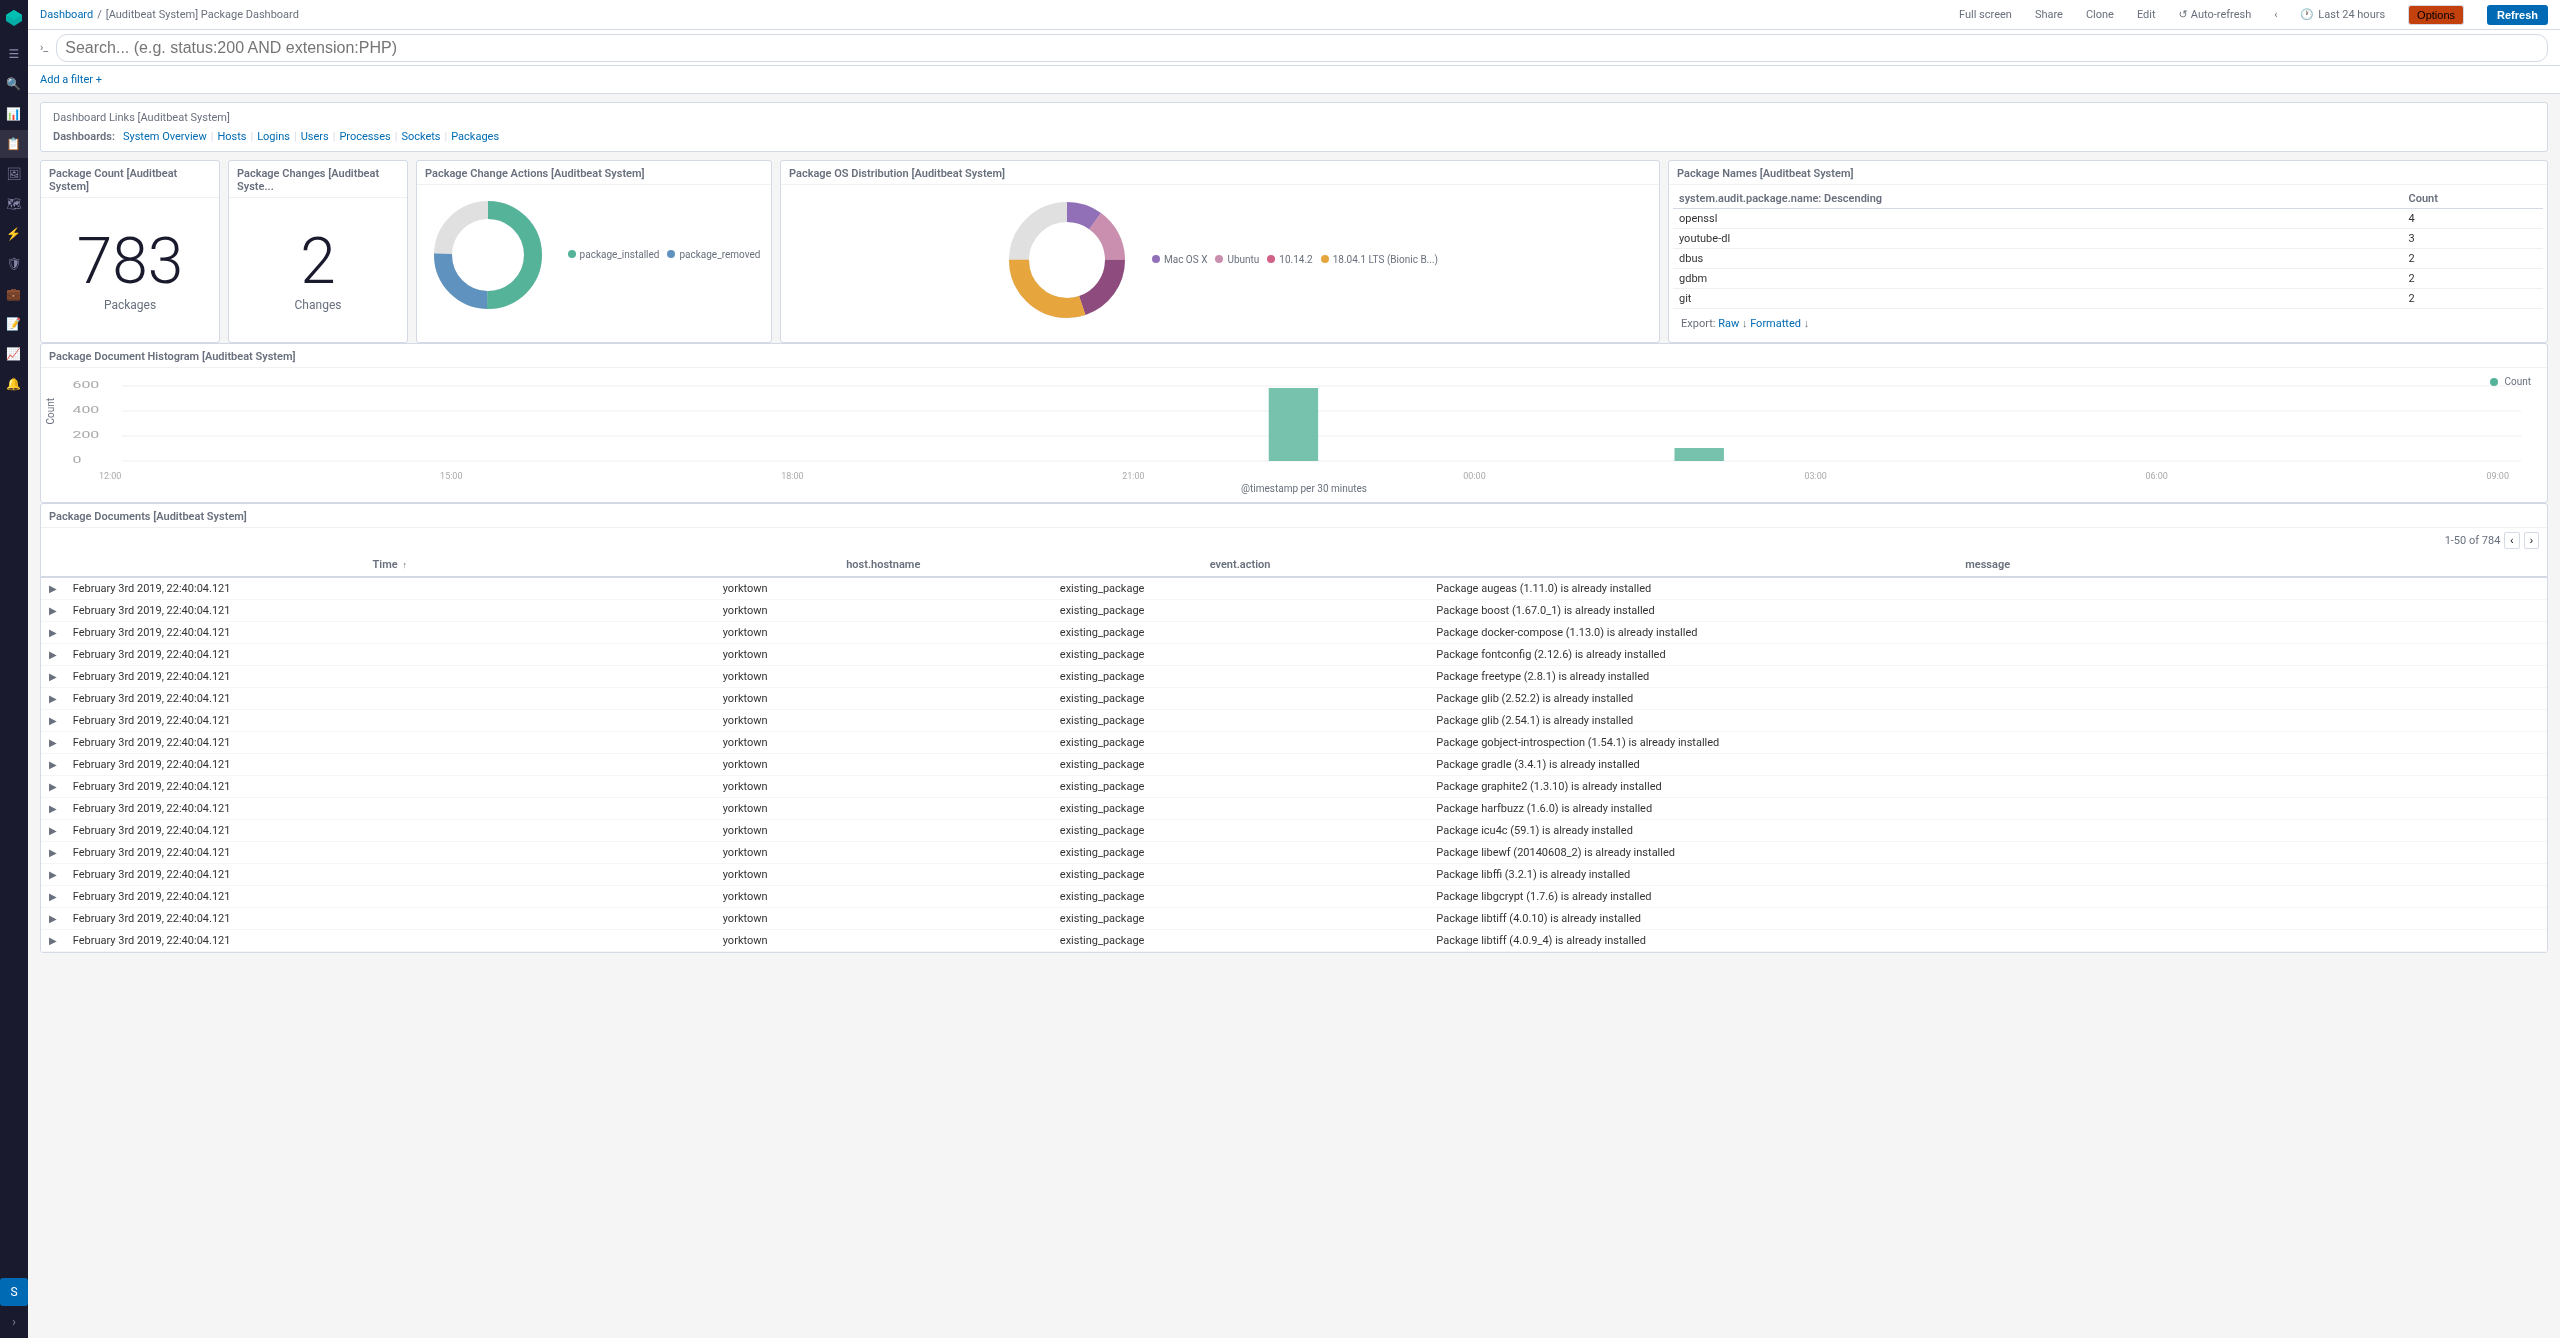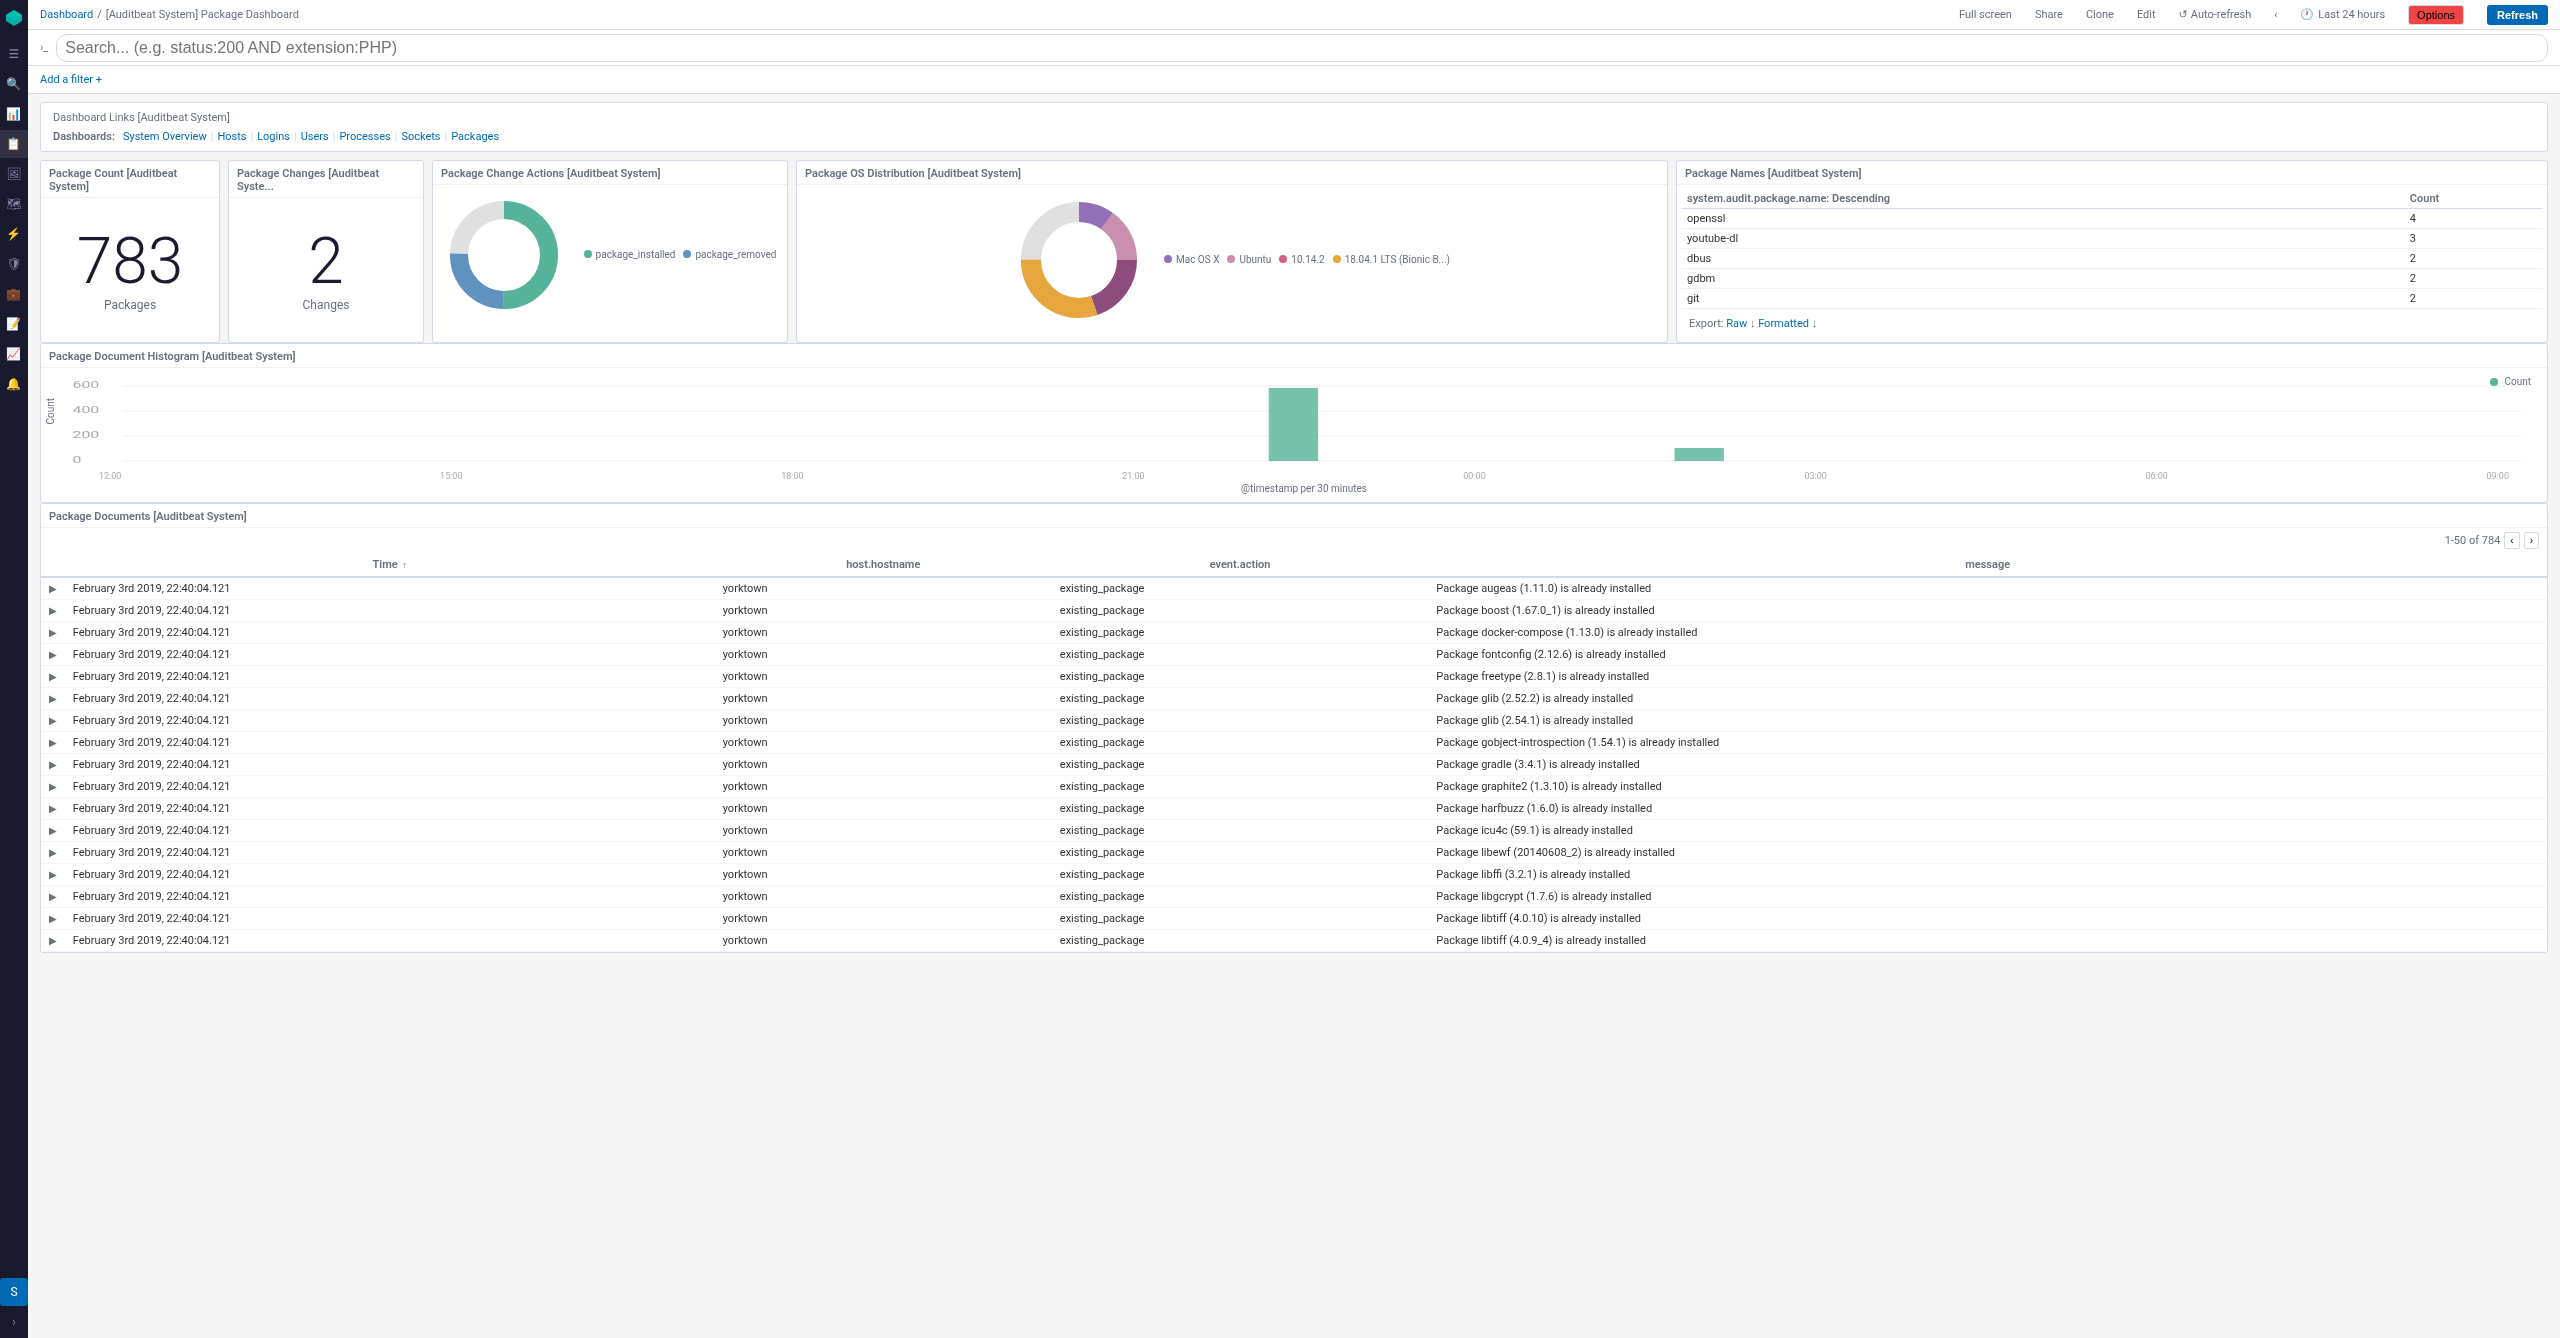--- a/index.html
+++ b/index.html
@@ -16,21 +16,21 @@
     
     .main { flex: 1; display: flex; flex-direction: column; overflow: hidden; }
 
     
     .topbar { background: #fff; border-bottom: 1px solid #d3dae6; padding: 0 12px; height: 30px; display: flex; align-items: center; justify-content: space-between; flex-shrink: 0; }
     .breadcrumb { font-size: 11px; color: #69707d; display: flex; align-items: center; gap: 4px; }
     .breadcrumb a { color: #006bb4; text-decoration: none; }
     .topbar-actions { display: flex; align-items: center; gap: 23px; font-size: 11px; color: #69707d; }
     .topbar-actions span { cursor: pointer; }
     .btn-refresh { background: #006bb4; color: #fff; border: none; padding: 4px 10px; border-radius: 3px; cursor: pointer; font-size: 11px; font-weight: 600; }
-    .btn-options { background: #ef4444; border: 1px solid #d3dae6; padding: 3px 8px; border-radius: 3px; cursor: pointer; font-size: 11px; }
+    .btn-options { background: #c2410c; border: 1px solid #d3dae6; padding: 3px 8px; border-radius: 3px; cursor: pointer; font-size: 11px; }
     .time-range { display: flex; align-items: center; gap: 4px; cursor: pointer; }
     .auto-refresh { display: flex; align-items: center; gap: 3px; cursor: pointer; }
 
     
     .searchbar { background: #fff; border-bottom: 1px solid #d3dae6; padding: 4px 12px; display: flex; align-items: center; gap: 8px; height: 36px; flex-shrink: 0; }
     .search-input { flex: 1; border: 1px solid #d3dae6; border-radius: 11px; padding: 4px 8px; font-size: 16px; outline: none; }
     .filter-bar { background: #fff; border-bottom: 1px solid #d3dae6; padding: 4px 12px; height: 28px; display: flex; align-items: center; flex-shrink: 0; }
     .add-filter { color: #006bb4; cursor: pointer; font-size: 11px; display: flex; align-items: center; gap: 3px; }
 
     
@@ -49,21 +49,21 @@
     .panel { background: #fff; border: 1px solid #d3dae6; border-radius: 3px; flex-shrink: 0; position: relative; }
     .panel-title { font-size: 11px; color: #69707d; padding: 6px 8px 4px; border-bottom: 1px solid #f0f0f0; font-weight: 600; }
     .panel-body { padding: 8px; }
 
     
     .panel-count { width: 180px; }
     .count-big { font-size: 64px; font-weight: 300; text-align: center; color: #1a1a2e; line-height: 1; margin-top: 20px; }
     .count-label { text-align: center; font-size: 12px; color: #69707d; margin-top: 4px; }
 
     
-    .panel-changes { width: 196px; }
+    .panel-changes { width: 180px; }
 
     
     .panel-donut { width: 356px; }
     .panel-donut-large { flex: 1; min-width: 380px; }
 
     
     .panel-names { flex: 1; }
     .names-table { width: 100%; border-collapse: collapse; font-size: 11px; }
     .names-table th { color: #69707d; text-align: left; padding: 3px 6px; border-bottom: 1px solid #d3dae6; font-weight: 600; cursor: pointer; }
     .names-table td { padding: 3px 6px; border-bottom: 1px solid #f0f0f0; }

